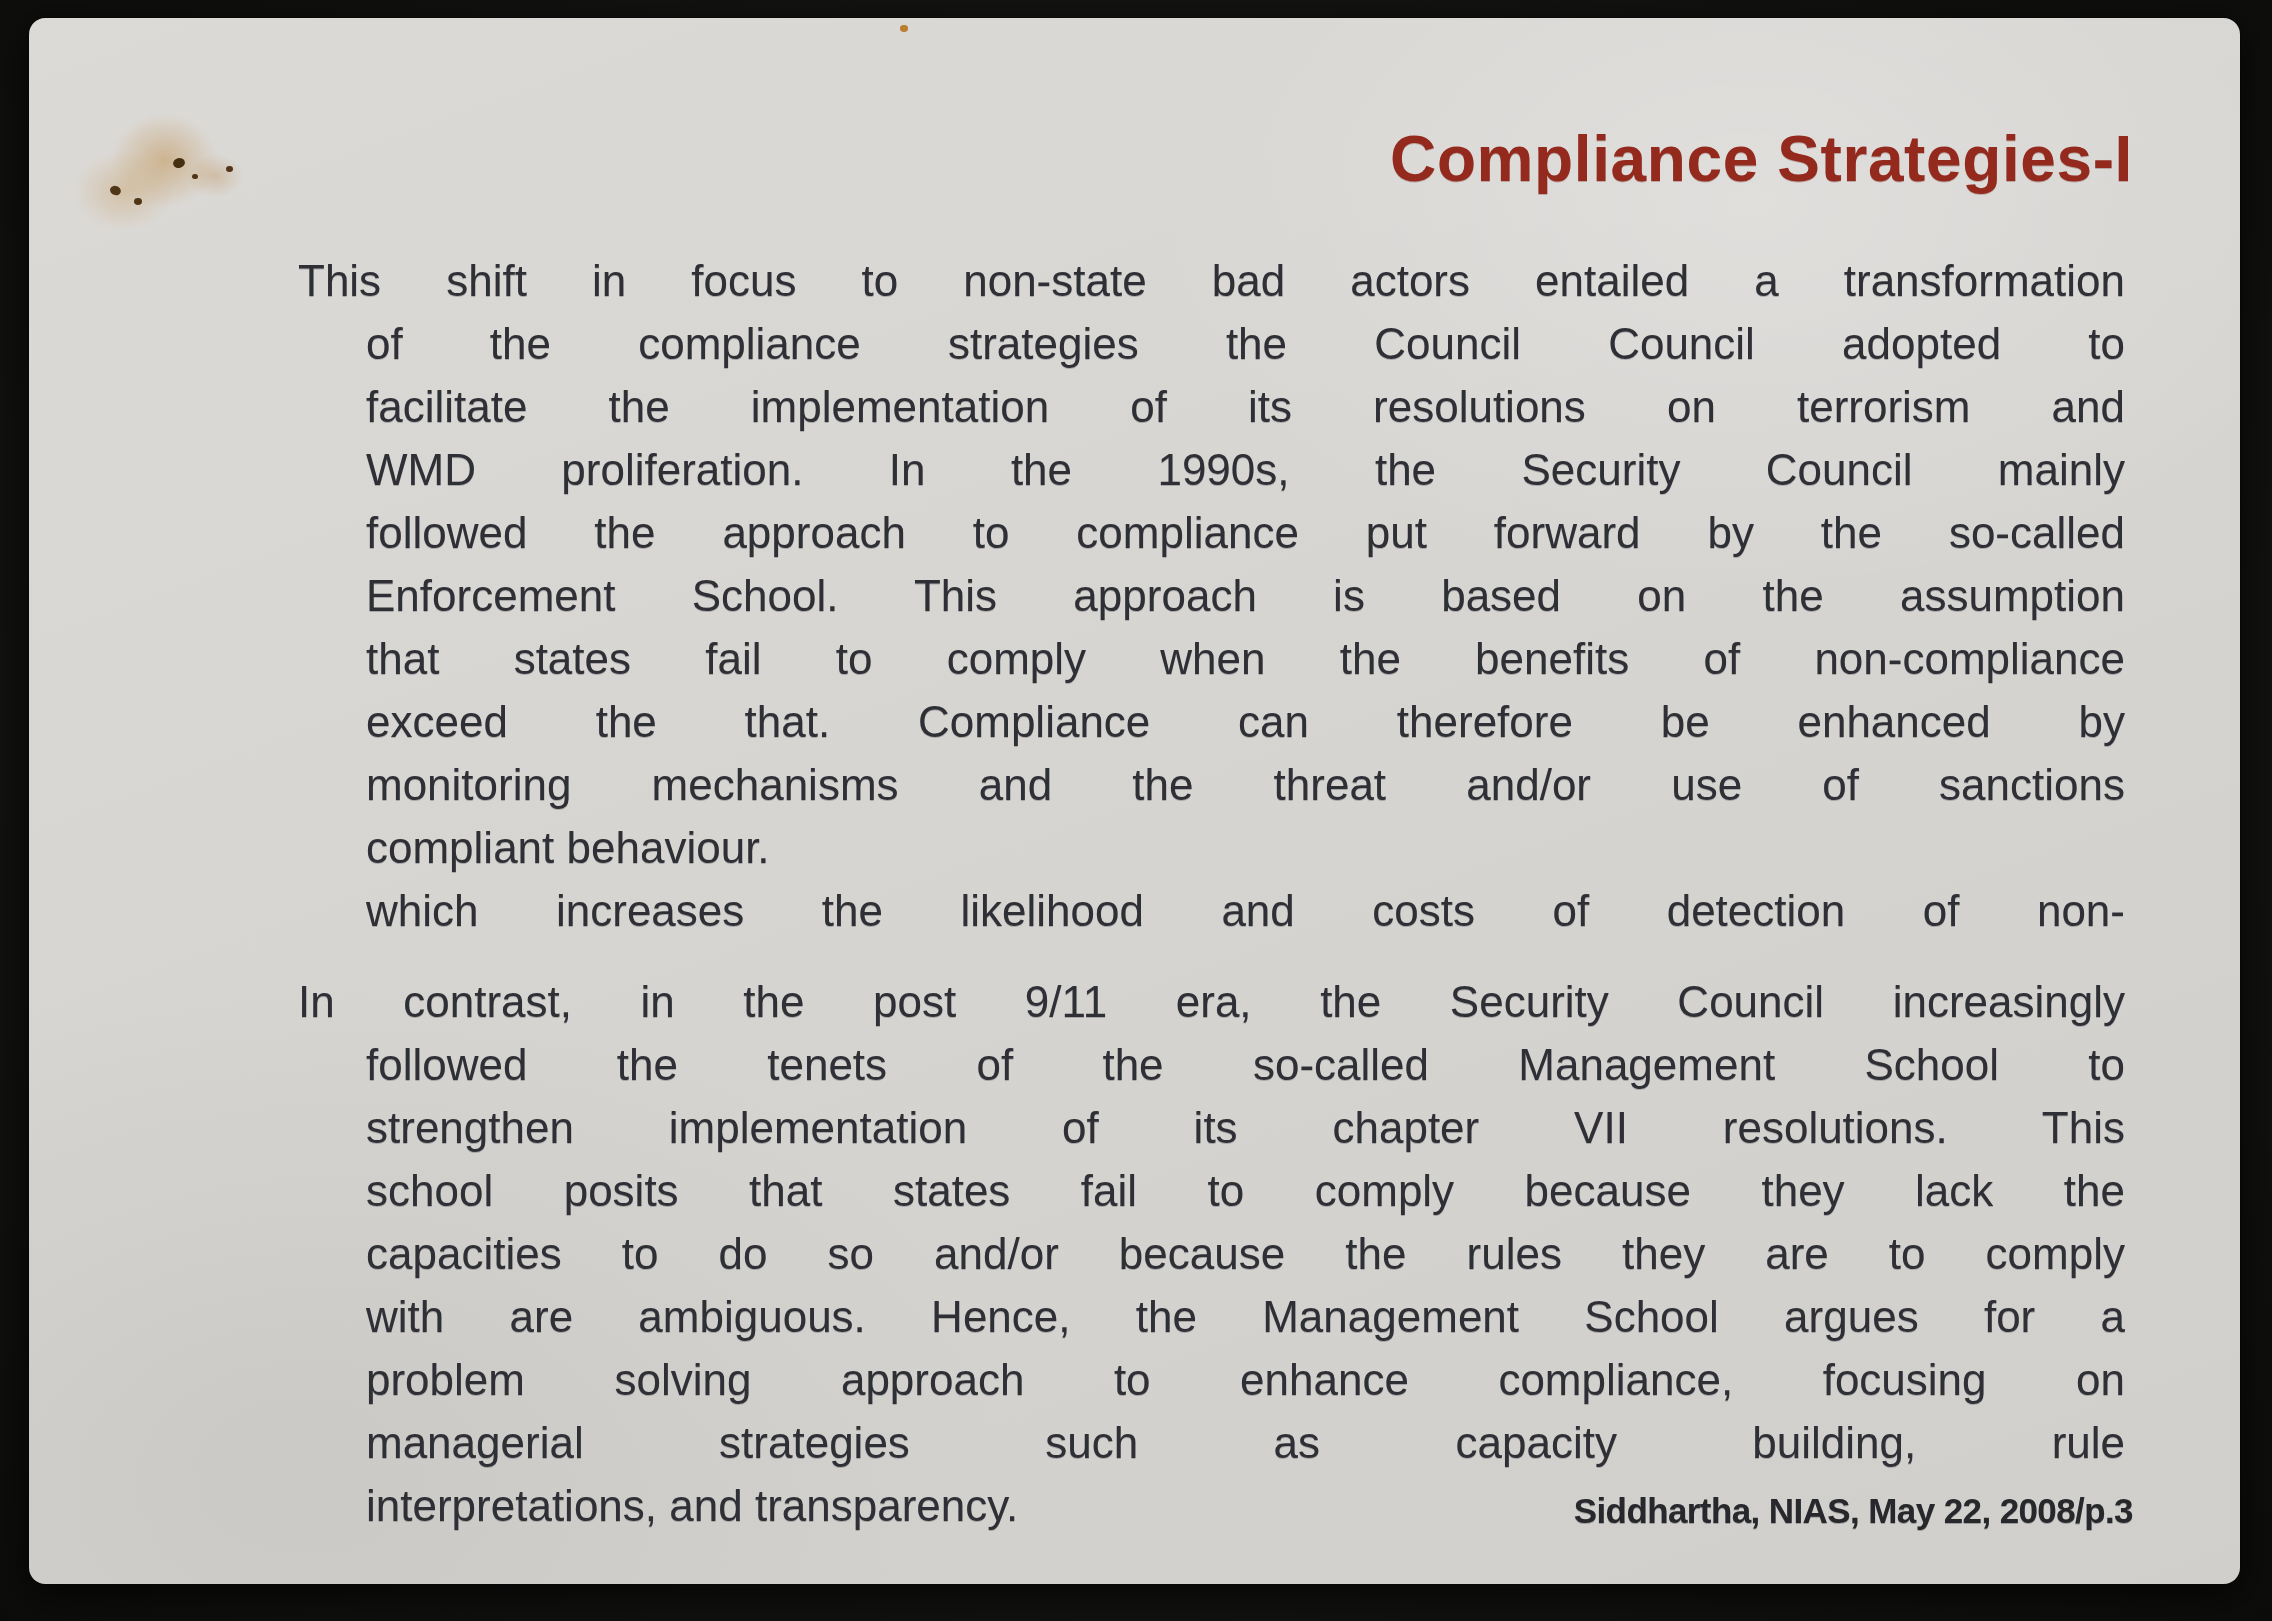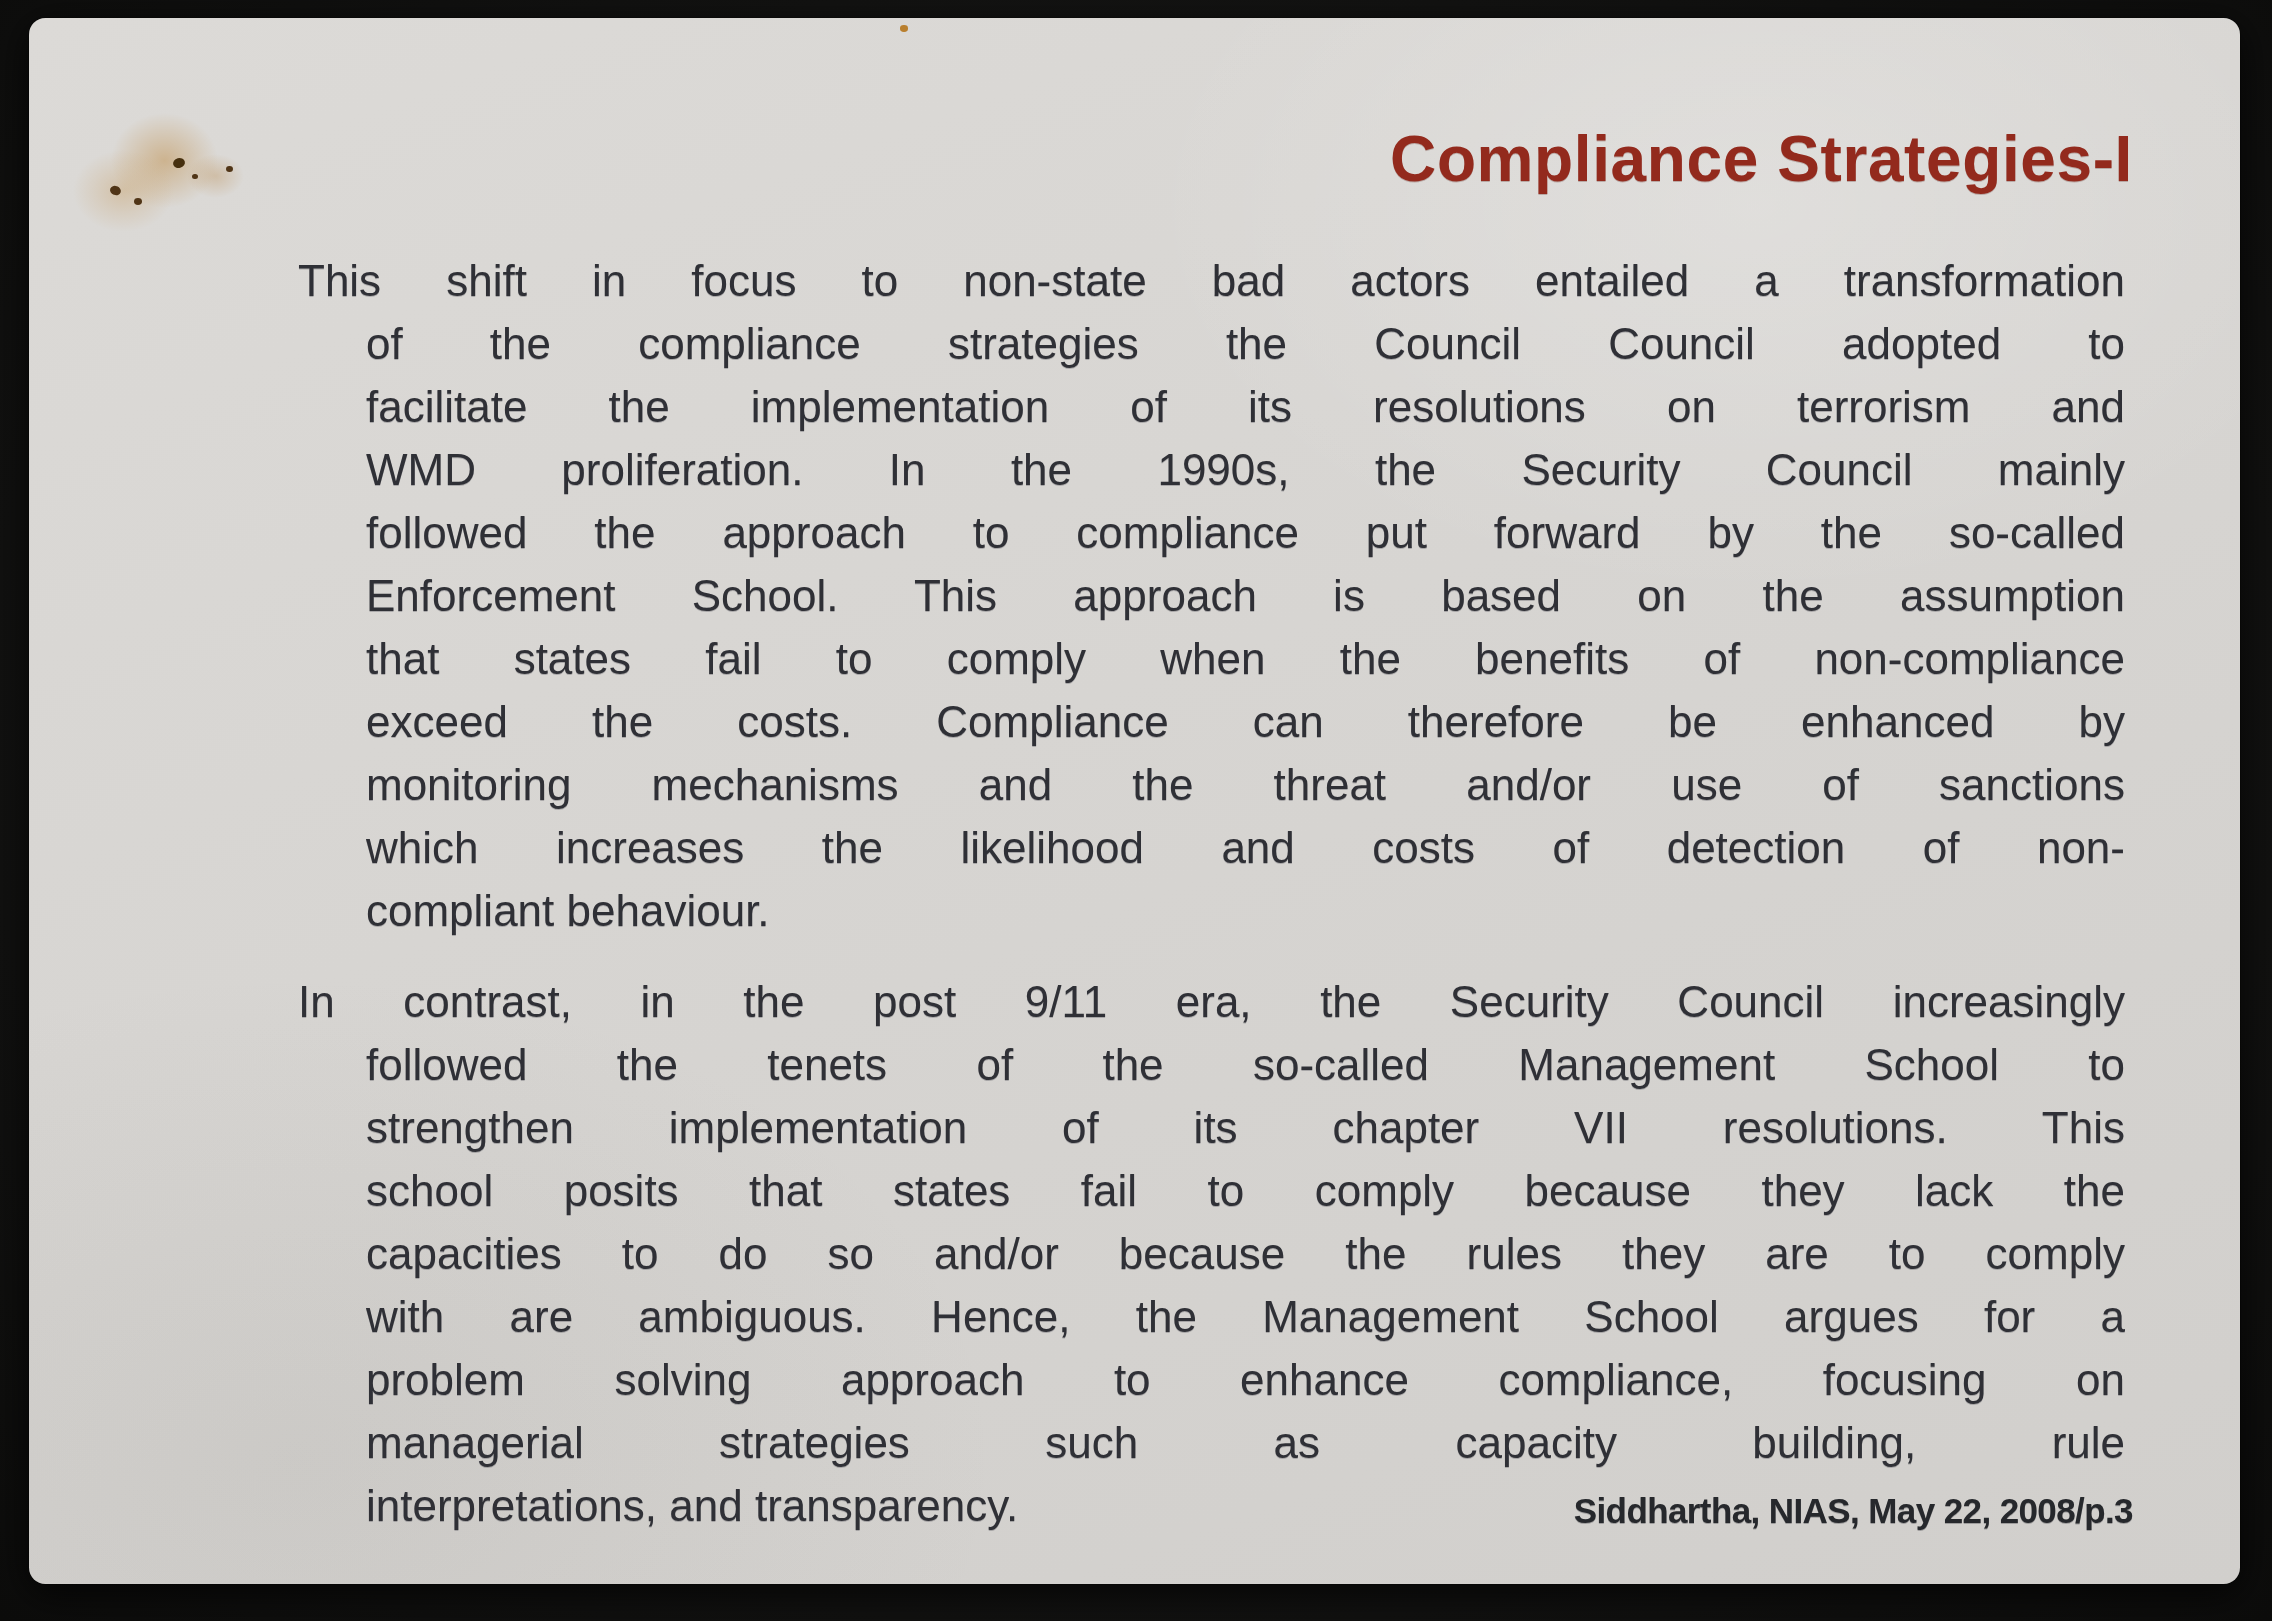--- a/index.html
+++ b/index.html
@@ -119,24 +119,24 @@
       <div class="body">
 
         <div class="para">
             <div class="line first">This shift in focus to non-state bad actors entailed a transformation</div>
             <div class="line">of the compliance strategies the Council Council adopted to</div>
             <div class="line">facilitate the implementation of its resolutions on terrorism and</div>
             <div class="line">WMD proliferation. In the 1990s, the Security Council mainly</div>
             <div class="line">followed the approach to compliance put forward by the so-called</div>
             <div class="line">Enforcement School. This approach is based on the assumption</div>
             <div class="line">that states fail to comply when the benefits of non-compliance</div>
-            <div class="line">exceed the costs. Compliance can therefore be enhanced by</div>
+            <div class="line">exceed the that. Compliance can therefore be enhanced by</div>
             <div class="line">monitoring mechanisms and the threat and/or use of sanctions</div>
+            <div class="line last">compliant behaviour.</div>
             <div class="line">which increases the likelihood and costs of detection of non-</div>
-            <div class="line last">compliant behaviour.</div>
           </div>
           <div class="para">
             <div class="line first">In contrast, in the post 9/11 era, the Security Council increasingly</div>
             <div class="line">followed the tenets of the so-called Management School to</div>
             <div class="line">strengthen implementation of its chapter VII resolutions. This</div>
             <div class="line">school posits that states fail to comply because they lack the</div>
             <div class="line">capacities to do so and/or because the rules they are to comply</div>
             <div class="line">with are ambiguous. Hence, the Management School argues for a</div>
             <div class="line">problem solving approach to enhance compliance, focusing on</div>
             <div class="line">managerial strategies such as capacity building, rule</div>

